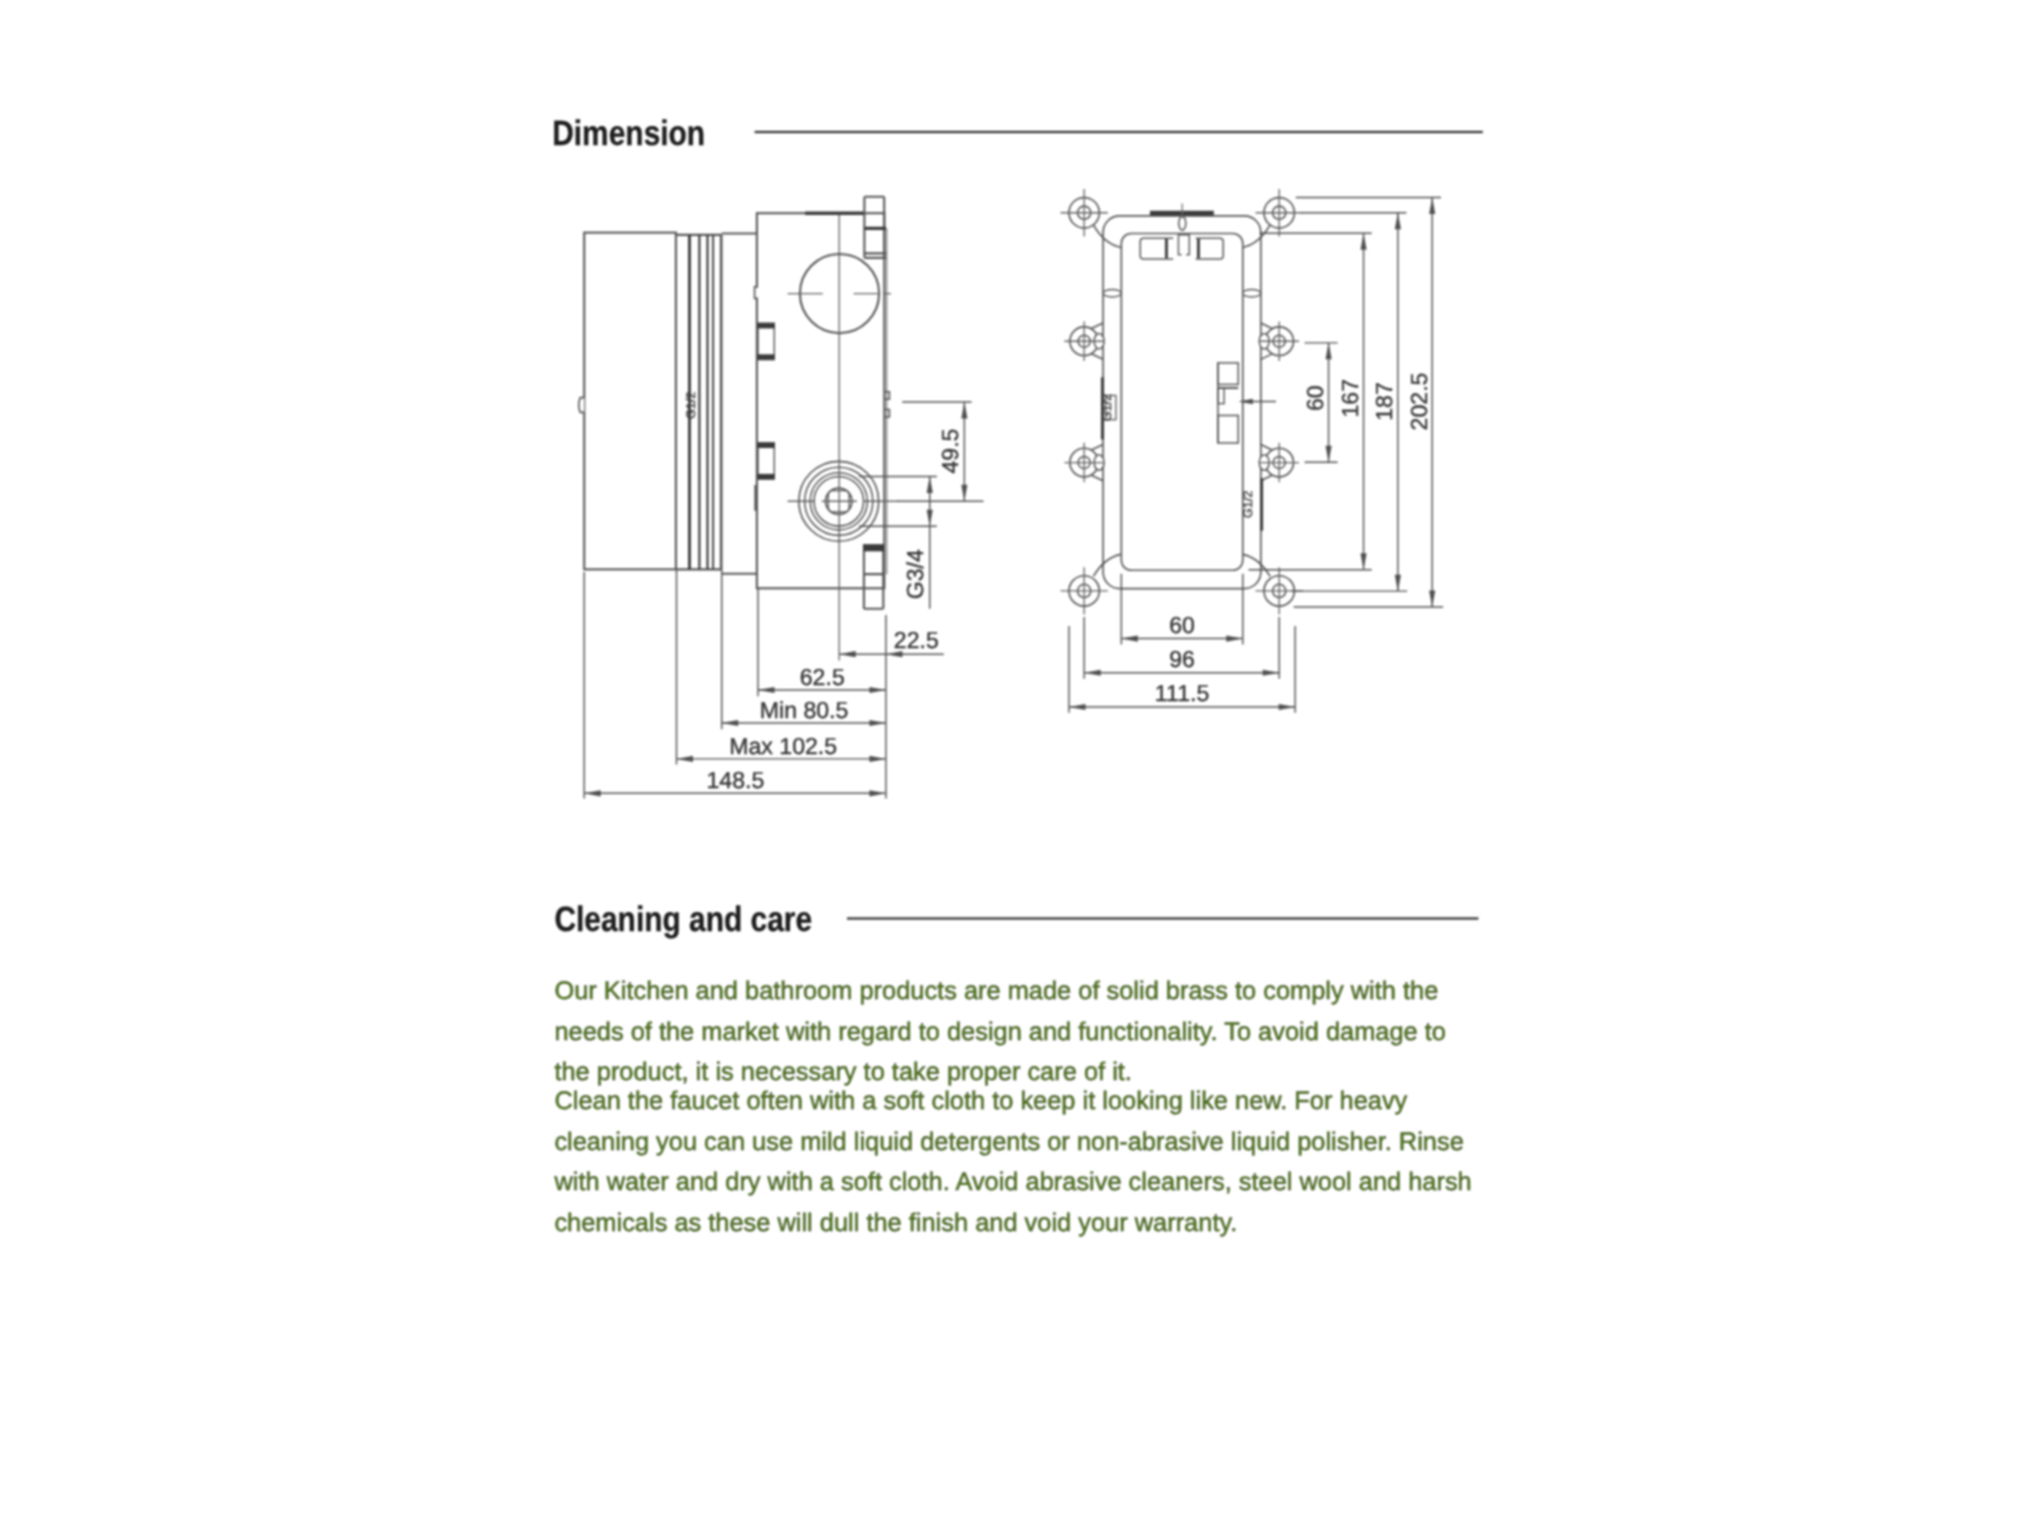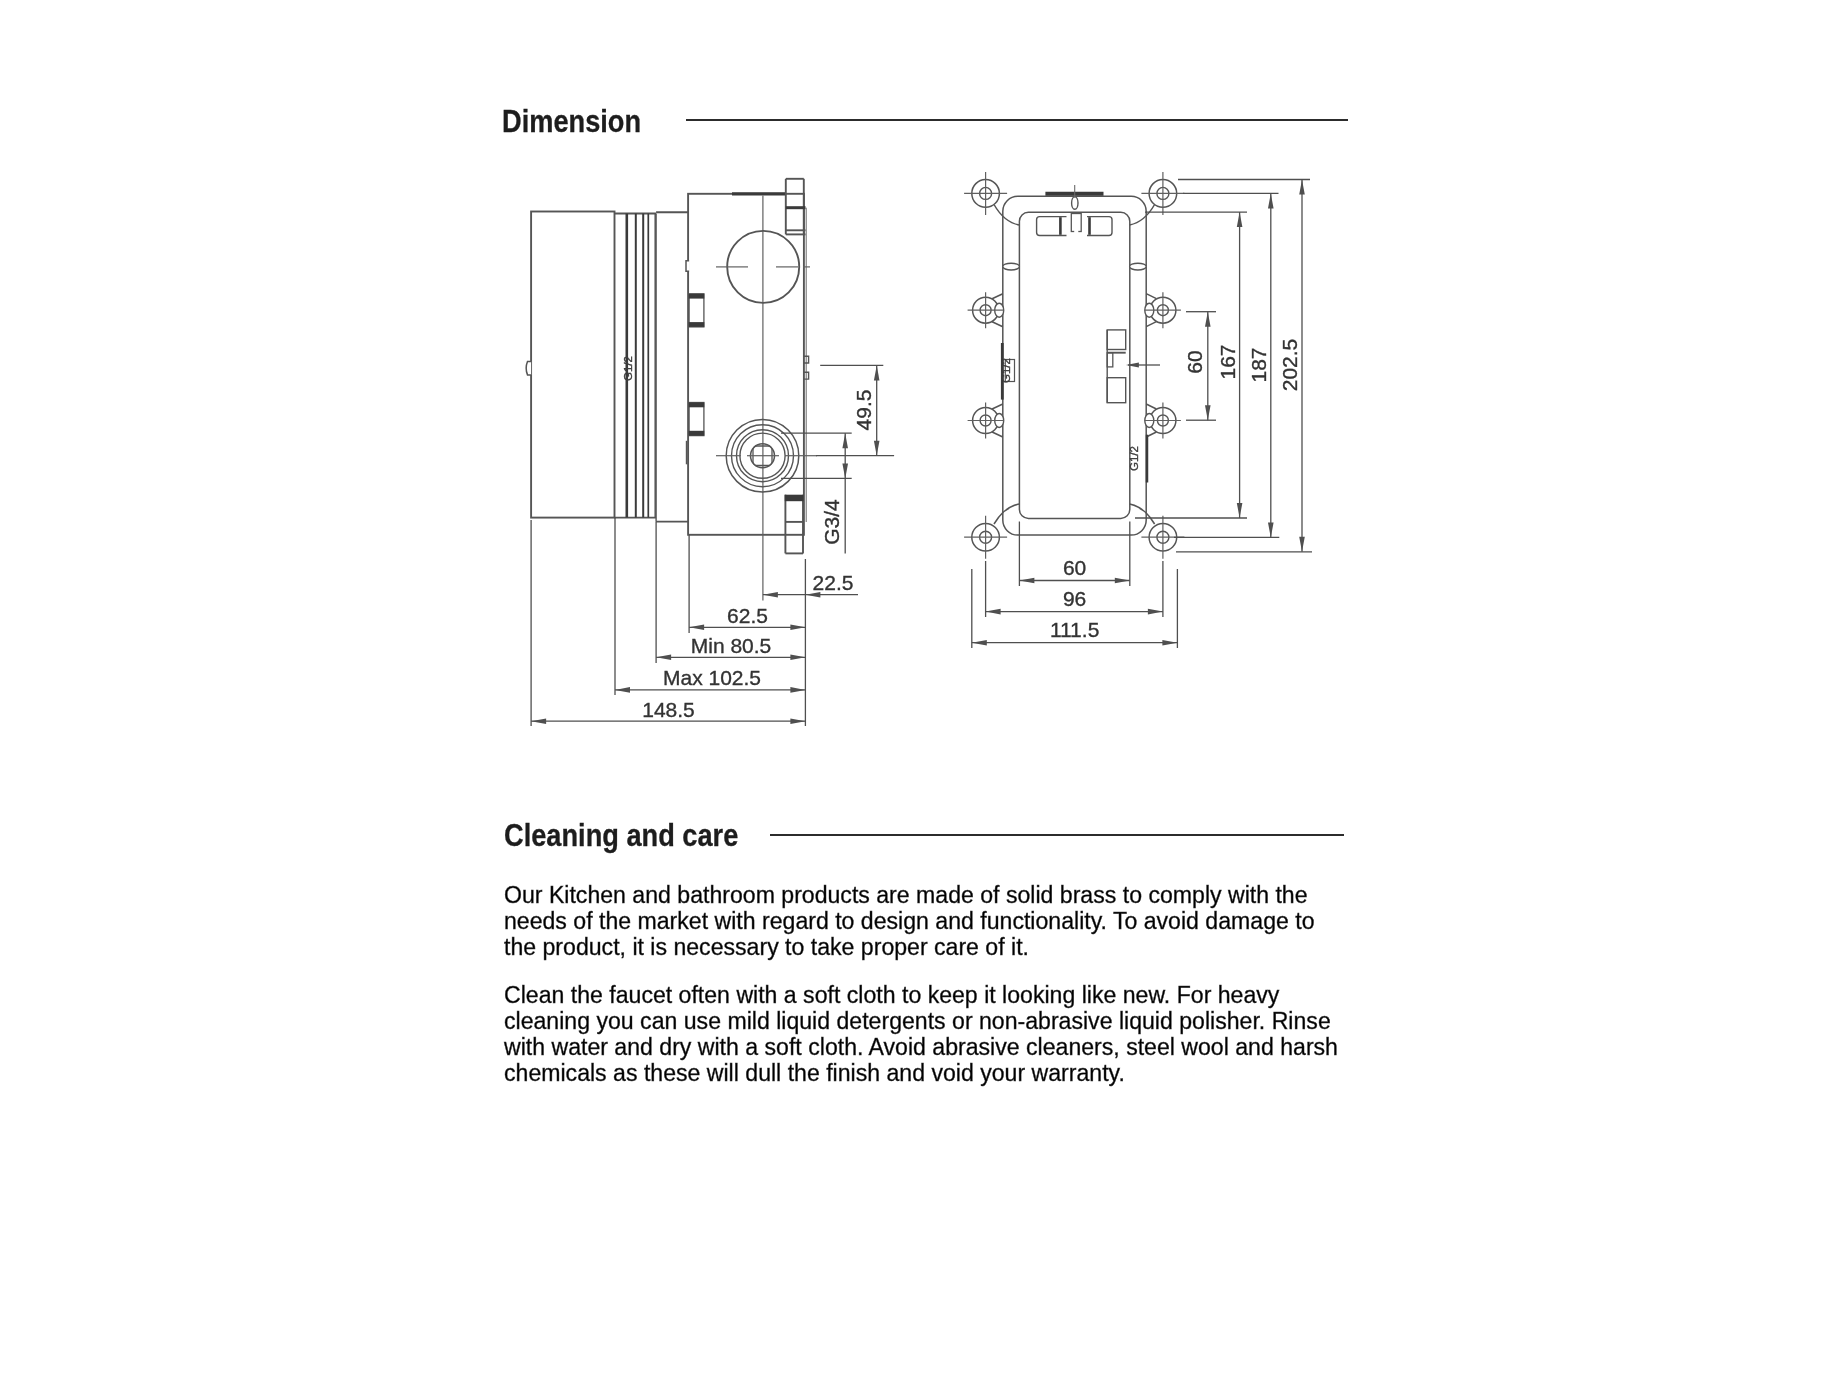--- a/index.html
+++ b/index.html
@@ -1,21 +1,21 @@
 <!DOCTYPE html>
 <html><head>
 <meta charset="utf-8">
 <style>
   html,body { margin:0; padding:0; background:#ffffff; }
   body { width:1840px; height:1380px; position:relative; overflow:hidden;
          font-family:"Liberation Sans", sans-serif; }
   .soft { filter: blur(0.75px); position:absolute; left:0; top:16px; width:1476px; height:1380px; }
   .h { position:absolute; font-weight:700; color:#1d1d1d; -webkit-text-stroke:0.3px #1d1d1d; font-size:32px; line-height:34px; letter-spacing:0px; transform:scaleX(0.85); transform-origin:0 0; white-space:nowrap; }
   .rule { position:absolute; background:#2c2c2c; height:2.4px; }
-  .p { position:absolute; color:#000000; font-size:23.1px; line-height:26px; letter-spacing:0px; -webkit-text-stroke:0.4px #3a3a3a; }
+  .p { position:absolute; color:#4d7c0f; font-size:23.1px; line-height:37px; letter-spacing:0px; -webkit-text-stroke:0.4px #3a3a3a; }
   svg text { font-family:"Liberation Sans", sans-serif; stroke:#333333; stroke-width:0.35px; }
 </style>
 </head>
 <body>
 <div class="soft">
   <div class="h" style="left:502px; top:87.5px;">Dimension</div>
   <div class="rule" style="left:686px; top:102.6px; width:662px;"></div>
   <div class="h" style="left:504px; top:802.2px;">Cleaning and care</div>
   <div class="rule" style="left:770px; top:817.6px; width:574px;"></div>
   <div class="p" style="left:504px; top:866.1px;">Our Kitchen and bathroom products are made of solid brass to comply with the<br>needs of the market with regard to design and functionality. To avoid damage to<br>the product, it is necessary to take proper care of it.</div>

